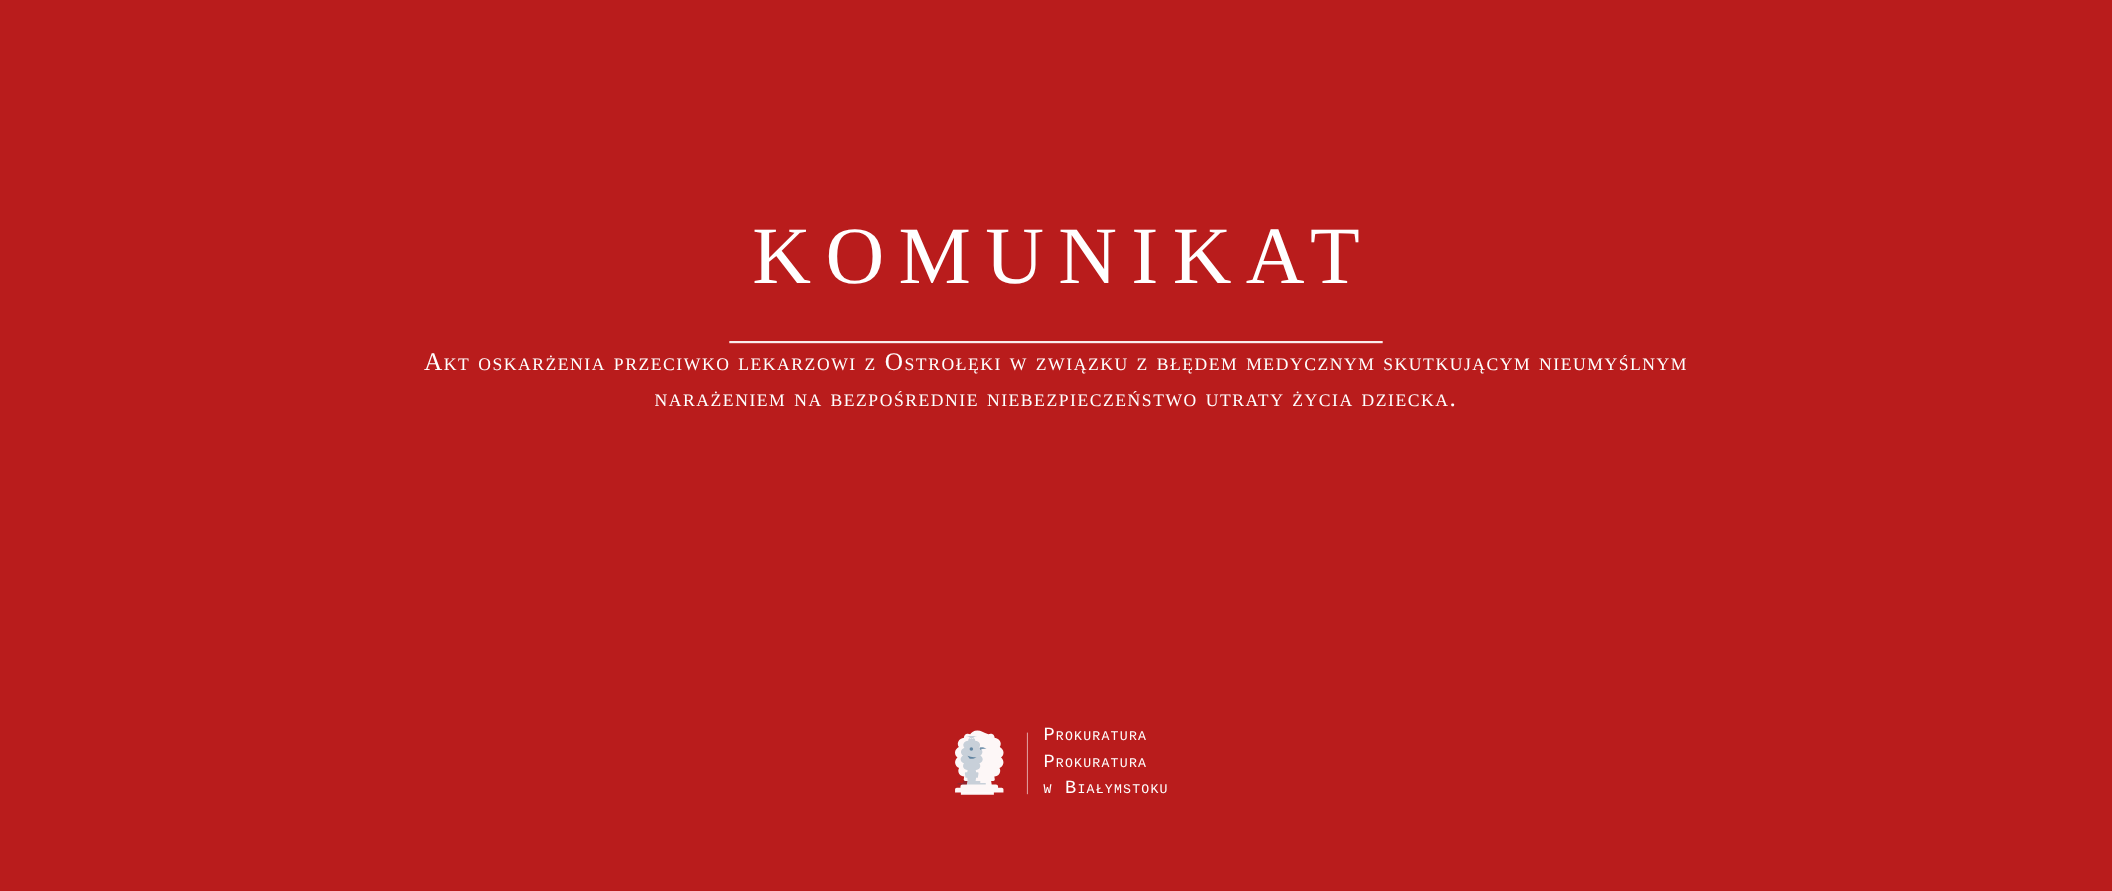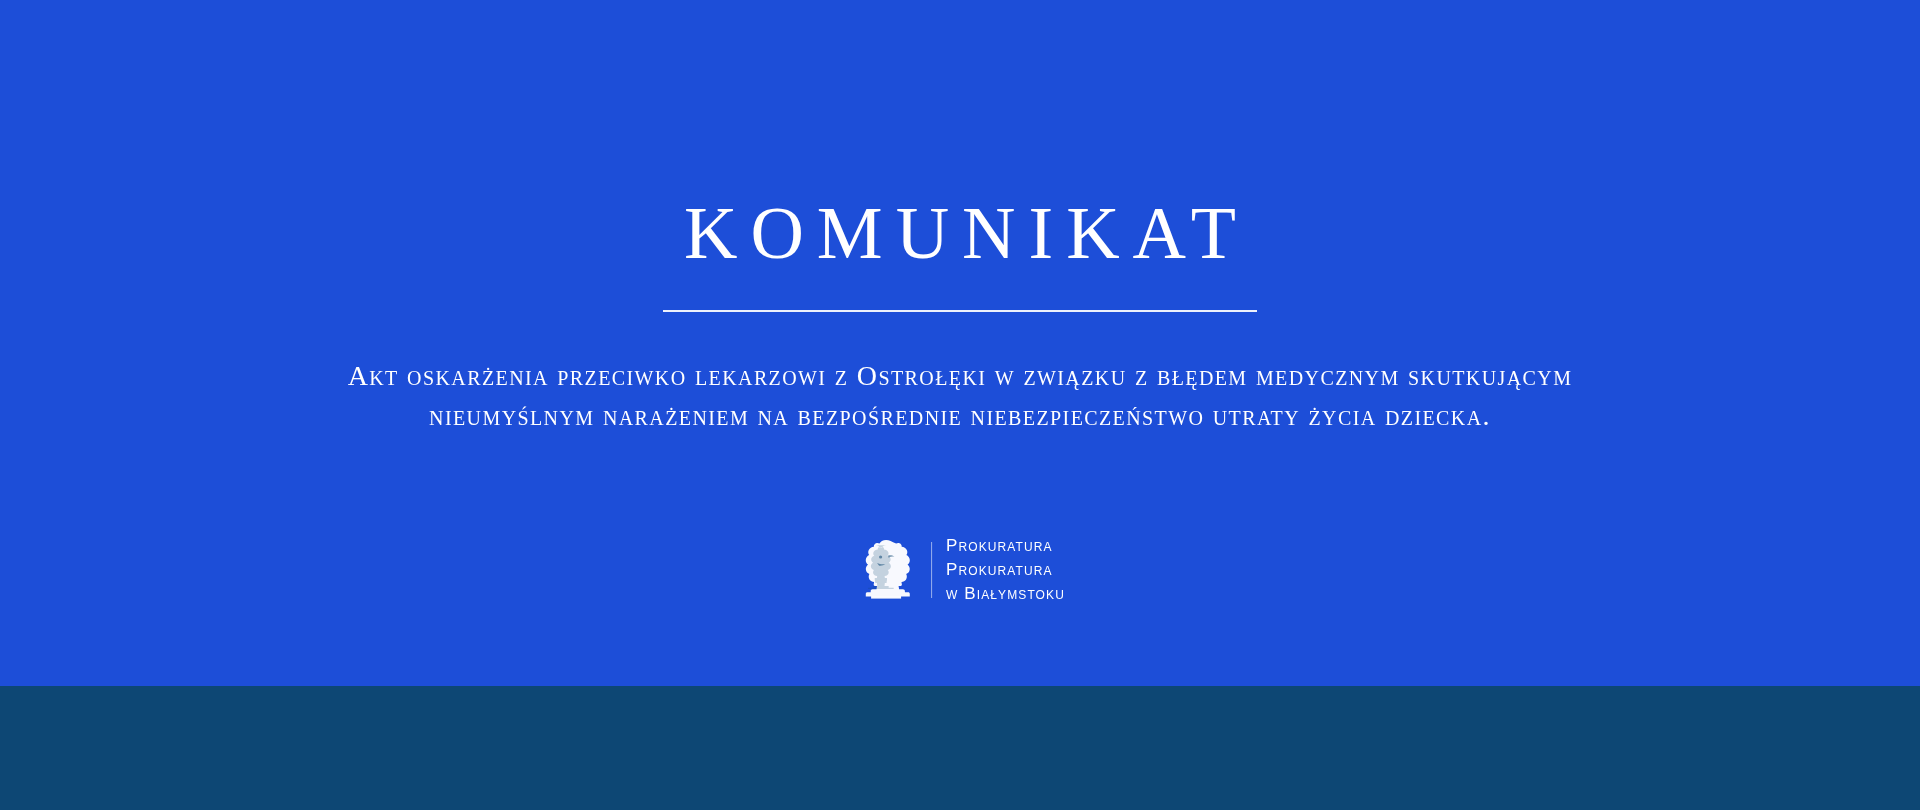--- a/index.html
+++ b/index.html
@@ -10,22 +10,22 @@
     width: 1920px;
     height: 810px;
     background: #0d4774;
     font-family: "Liberation Serif", serif;
     overflow: hidden;
   }
 
   .banner {
     position: relative;
     width: 1920px;
-    height: 686px;
-    background: #1d4ed8;
+    height: 810px;
+    background: #b91c1c;
     display: flex;
     flex-direction: column;
     align-items: center;
   }
 
   .title {
     margin-top: 196px;
     color: #ffffff;
     font-family: "Liberation Serif", serif;
     font-size: 74px;
@@ -39,25 +39,24 @@
 
   .divider {
     margin-top: 40px;
     width: 594px;
     height: 2px;
     background: #ffffff;
     opacity: 0.92;
   }
 
   .subtitle {
-    margin-top: 44px;
     width: 1230px;
     color: #ffffff;
     font-family: "Liberation Serif", serif;
-    font-size: 28px;
+    font-size: 23px;
     font-weight: 400;
     letter-spacing: 1.4px;
     line-height: 1.44;
     text-align: center;
     font-variant: small-caps;
   }
 
   .logo-block {
     position: absolute;
     left: 50%;
@@ -79,21 +78,21 @@
     width: 1px;
     height: 56px;
     background: rgba(255,255,255,0.55);
   }
 
   .logo-text {
     display: flex;
     flex-direction: column;
     justify-content: center;
     color: #ffffff;
-    font-family: Liberation Sans, sans-serif;
+    font-family: Liberation Mono, monospace;
     font-size: 17px;
     letter-spacing: 1.1px;
     line-height: 1.42;
     font-variant: small-caps;
     white-space: nowrap;
   }
 </style>
 </head>
 <body>
 

